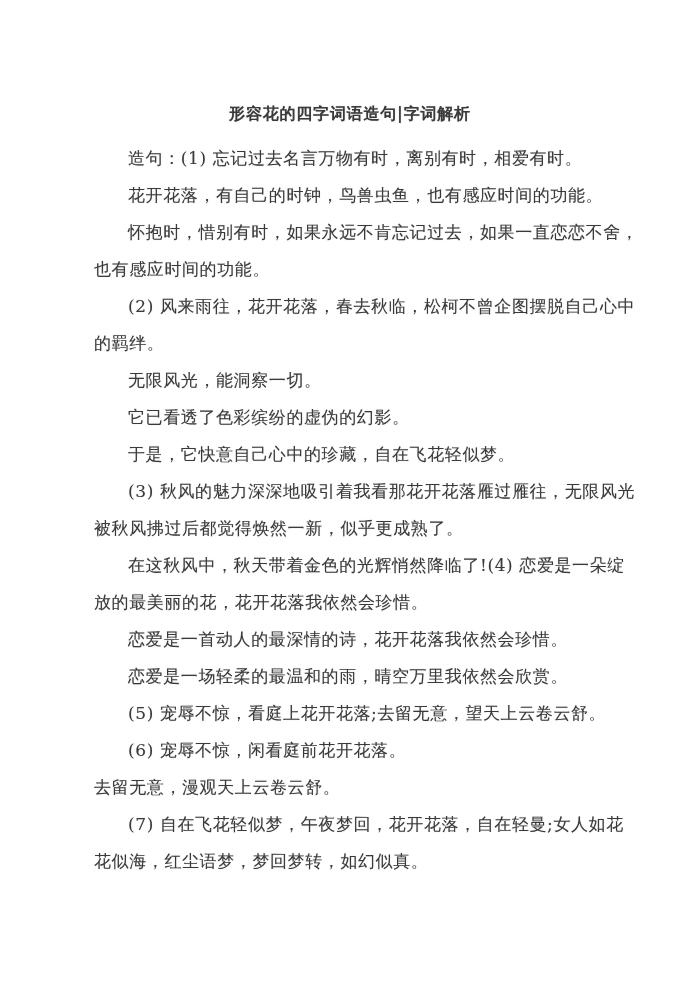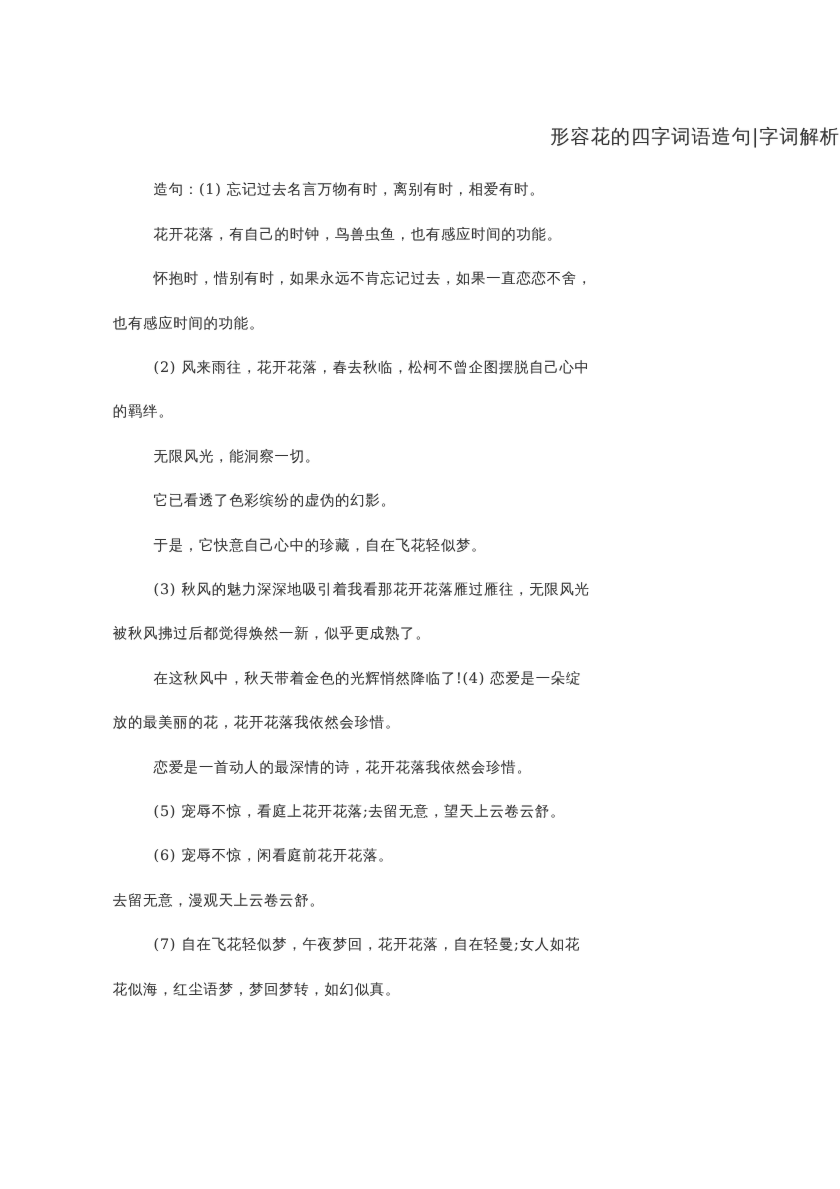--- a/index.html
+++ b/index.html
@@ -15,39 +15,39 @@
     overflow: hidden;
     font-family: "DejaVu Serif", "Liberation Serif", serif;
     color: #3a3a3a;
   }
   .doc-title {
     position: absolute;
     top: 104px;
     left: 0;
     width: 700px;
     margin: 0;
-    text-align: right;
+    text-align: center;
     font-size: 16px;
-    font-weight: 400;
+    font-weight: 700;
     letter-spacing: 0.8px;
     color: #3a3a3a;
     text-shadow: 0 0 1px rgba(58,58,58,0.35);
   }
   .body-text {
     position: absolute;
     top: 140px;
     left: 94px;
     width: 514px;
   }
   .body-text p.line {
     margin: 0;
     padding: 0;
     height: 37px;
     line-height: 37px;
-    font-size: 12px;
+    font-size: 17px;
     letter-spacing: 0.6px;
     white-space: nowrap;
     color: #3a3a3a;
     text-shadow: 0 0 1px rgba(58,58,58,0.3);
   }
   .body-text p.line.indent {
     text-indent: 34px;
   }
 </style>
 </head>
@@ -63,19 +63,20 @@
     <p class="line indent">(2) 风来雨往，花开花落，春去秋临，松柯不曾企图摆脱自己心中</p>
     <p class="line">的羁绊。</p>
     <p class="line indent">无限风光，能洞察一切。</p>
     <p class="line indent">它已看透了色彩缤纷的虚伪的幻影。</p>
     <p class="line indent">于是，它快意自己心中的珍藏，自在飞花轻似梦。</p>
     <p class="line indent">(3) 秋风的魅力深深地吸引着我看那花开花落雁过雁往，无限风光</p>
     <p class="line">被秋风拂过后都觉得焕然一新，似乎更成熟了。</p>
     <p class="line indent">在这秋风中，秋天带着金色的光辉悄然降临了!(4) 恋爱是一朵绽</p>
     <p class="line">放的最美丽的花，花开花落我依然会珍惜。</p>
     <p class="line indent">恋爱是一首动人的最深情的诗，花开花落我依然会珍惜。</p>
+    <p class="line indent">恋爱是一场轻柔的最温和的雨，晴空万里我依然会欣赏。</p>
     <p class="line indent">(5) 宠辱不惊，看庭上花开花落;去留无意，望天上云卷云舒。</p>
     <p class="line indent">(6) 宠辱不惊，闲看庭前花开花落。</p>
     <p class="line">去留无意，漫观天上云卷云舒。</p>
     <p class="line indent">(7) 自在飞花轻似梦，午夜梦回，花开花落，自在轻曼;女人如花</p>
     <p class="line">花似海，红尘语梦，梦回梦转，如幻似真。</p>
   </div>
 </div>
 
 </body></html>

